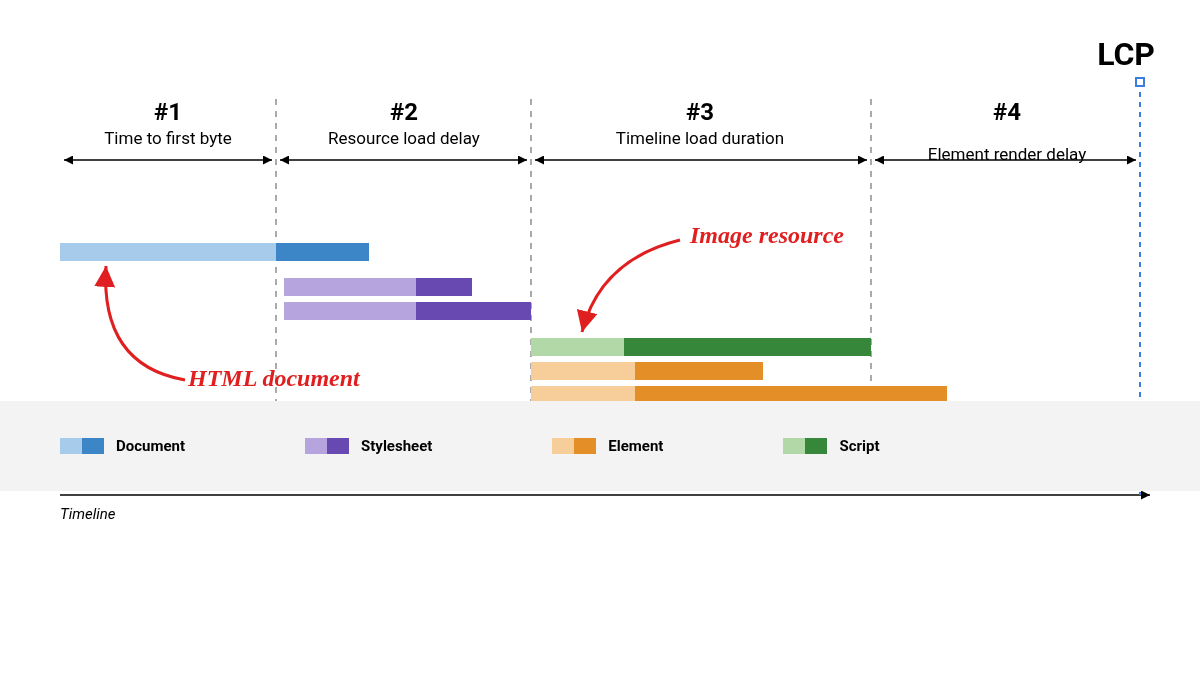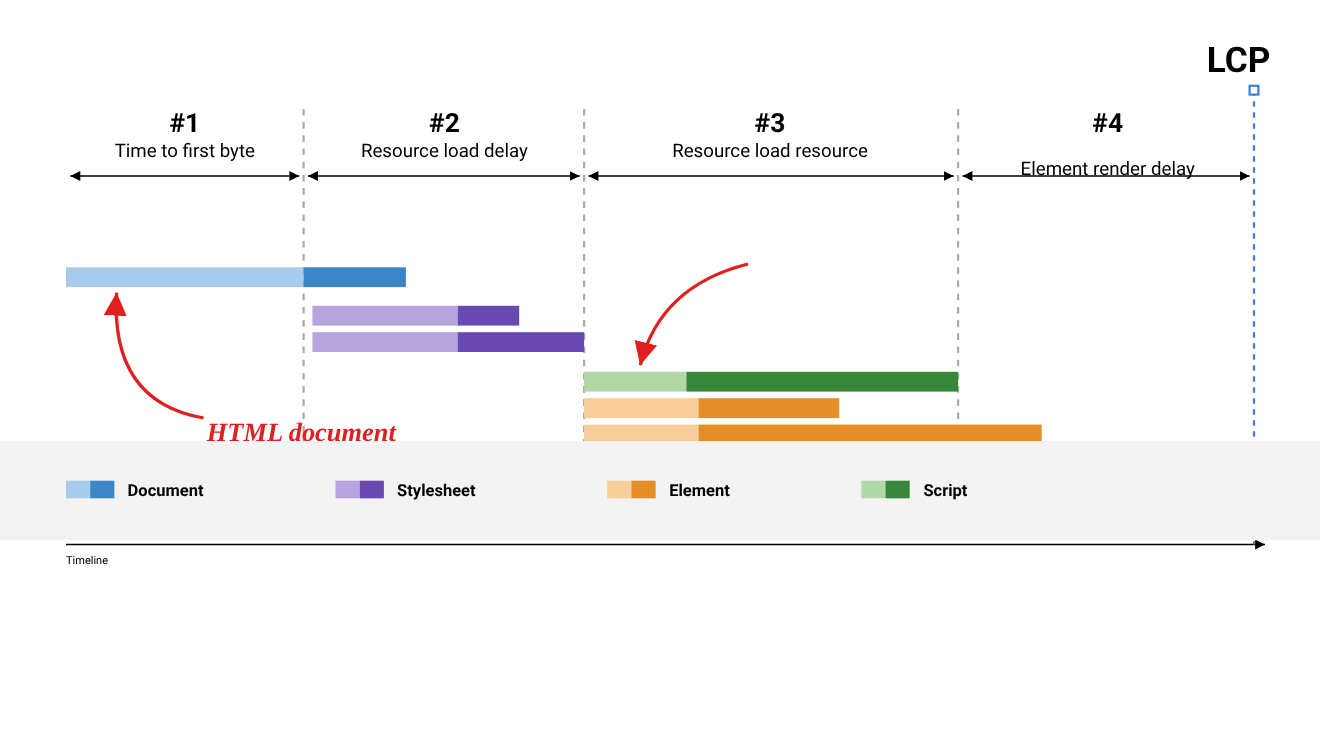--- a/index.html
+++ b/index.html
@@ -69,34 +69,36 @@
     background: #f3f3f3;
     display: flex;
     align-items: center;
     padding-left: 60px;
     gap: 120px;
     font-size: 15px;
     font-weight: 700;
   }
   .legend-item {
     display: flex;
+    align-items: center;
     gap: 12px;
   }
   .swatch {
     display: flex;
     width: 44px;
     height: 16px;
   }
   .swatch div { flex: 1; }
 
   .timeline-label {
     position: absolute;
     left: 60px;
     top: 505px;
-    font-size: 10px;
+    font-size: 15px;
+    font-style: italic;
   }
 
   .annotation {
     position: absolute;
     font-family: "Comic Sans MS", "Segoe Script", cursive;
     font-style: italic;
     color: #e02020;
     font-size: 24px;
     font-weight: 600;
     white-space: nowrap;
@@ -150,21 +152,21 @@
     <path d="M680,240 Q 600,260 582,332" stroke="#e02020" stroke-width="3" fill="none" marker-end="url(#arrow-red)"></path>
   </svg>
 
   <div class="phase-num" style="left:168px;  top:98px;">#1</div>
   <div class="phase-label" style="left:168px;  top:128px;">Time to first byte</div>
 
   <div class="phase-num" style="left:404px;  top:98px;">#2</div>
   <div class="phase-label" style="left:404px;  top:128px;">Resource load delay</div>
 
   <div class="phase-num" style="left:700px;  top:98px;">#3</div>
-  <div class="phase-label" style="left:700px;  top:128px;">Resource load resource</div>
+  <div class="phase-label" style="left:700px;  top:128px;">Timeline load duration</div>
 
   <div class="phase-num" style="left:1007px; top:98px;">#4</div>
   <div class="phase-label" style="left:1007px; top:128px;margin-top:16px;">Element render delay</div>
 
   <div id="bars-container">
       <div class="bar" style="left: 60px; top: 243px; width: 309px;">
         <div class="light doc-light" style="width: 216px;"></div>
         <div class="dark doc-dark" style="width: 93px;"></div>
       </div>
       <div class="bar" style="left: 284px; top: 278px; width: 188px;">
@@ -186,21 +188,22 @@
       <div class="bar" style="left: 531px; top: 386px; width: 416px;">
         <div class="light js-light" style="width: 104px;"></div>
         <div class="dark js-dark" style="width: 312px;"></div>
       </div>
       <div class="bar" style="left: 696px; top: 410px; width: 444px;">
         <div class="light js-light" style="width: 124px;"></div>
         <div class="dark js-dark" style="width: 320px;"></div>
       </div>
     </div>
 
-  <div class="annotation" style="left:188px; top:365px;margin-top:16px;">HTML document</div>
+  <div class="annotation" style="left:188px; top:365px;">HTML document</div>
+  <div class="annotation" style="left:690px; top:222px;">Image resource</div>
 
   <div class="timeline-label">Timeline</div>
 
   <div class="legend">
     <div class="legend-item">
       <div class="swatch">
           <div class="doc-light"></div>
           <div class="doc-dark"></div>
         </div>
       <span>Document</span>

